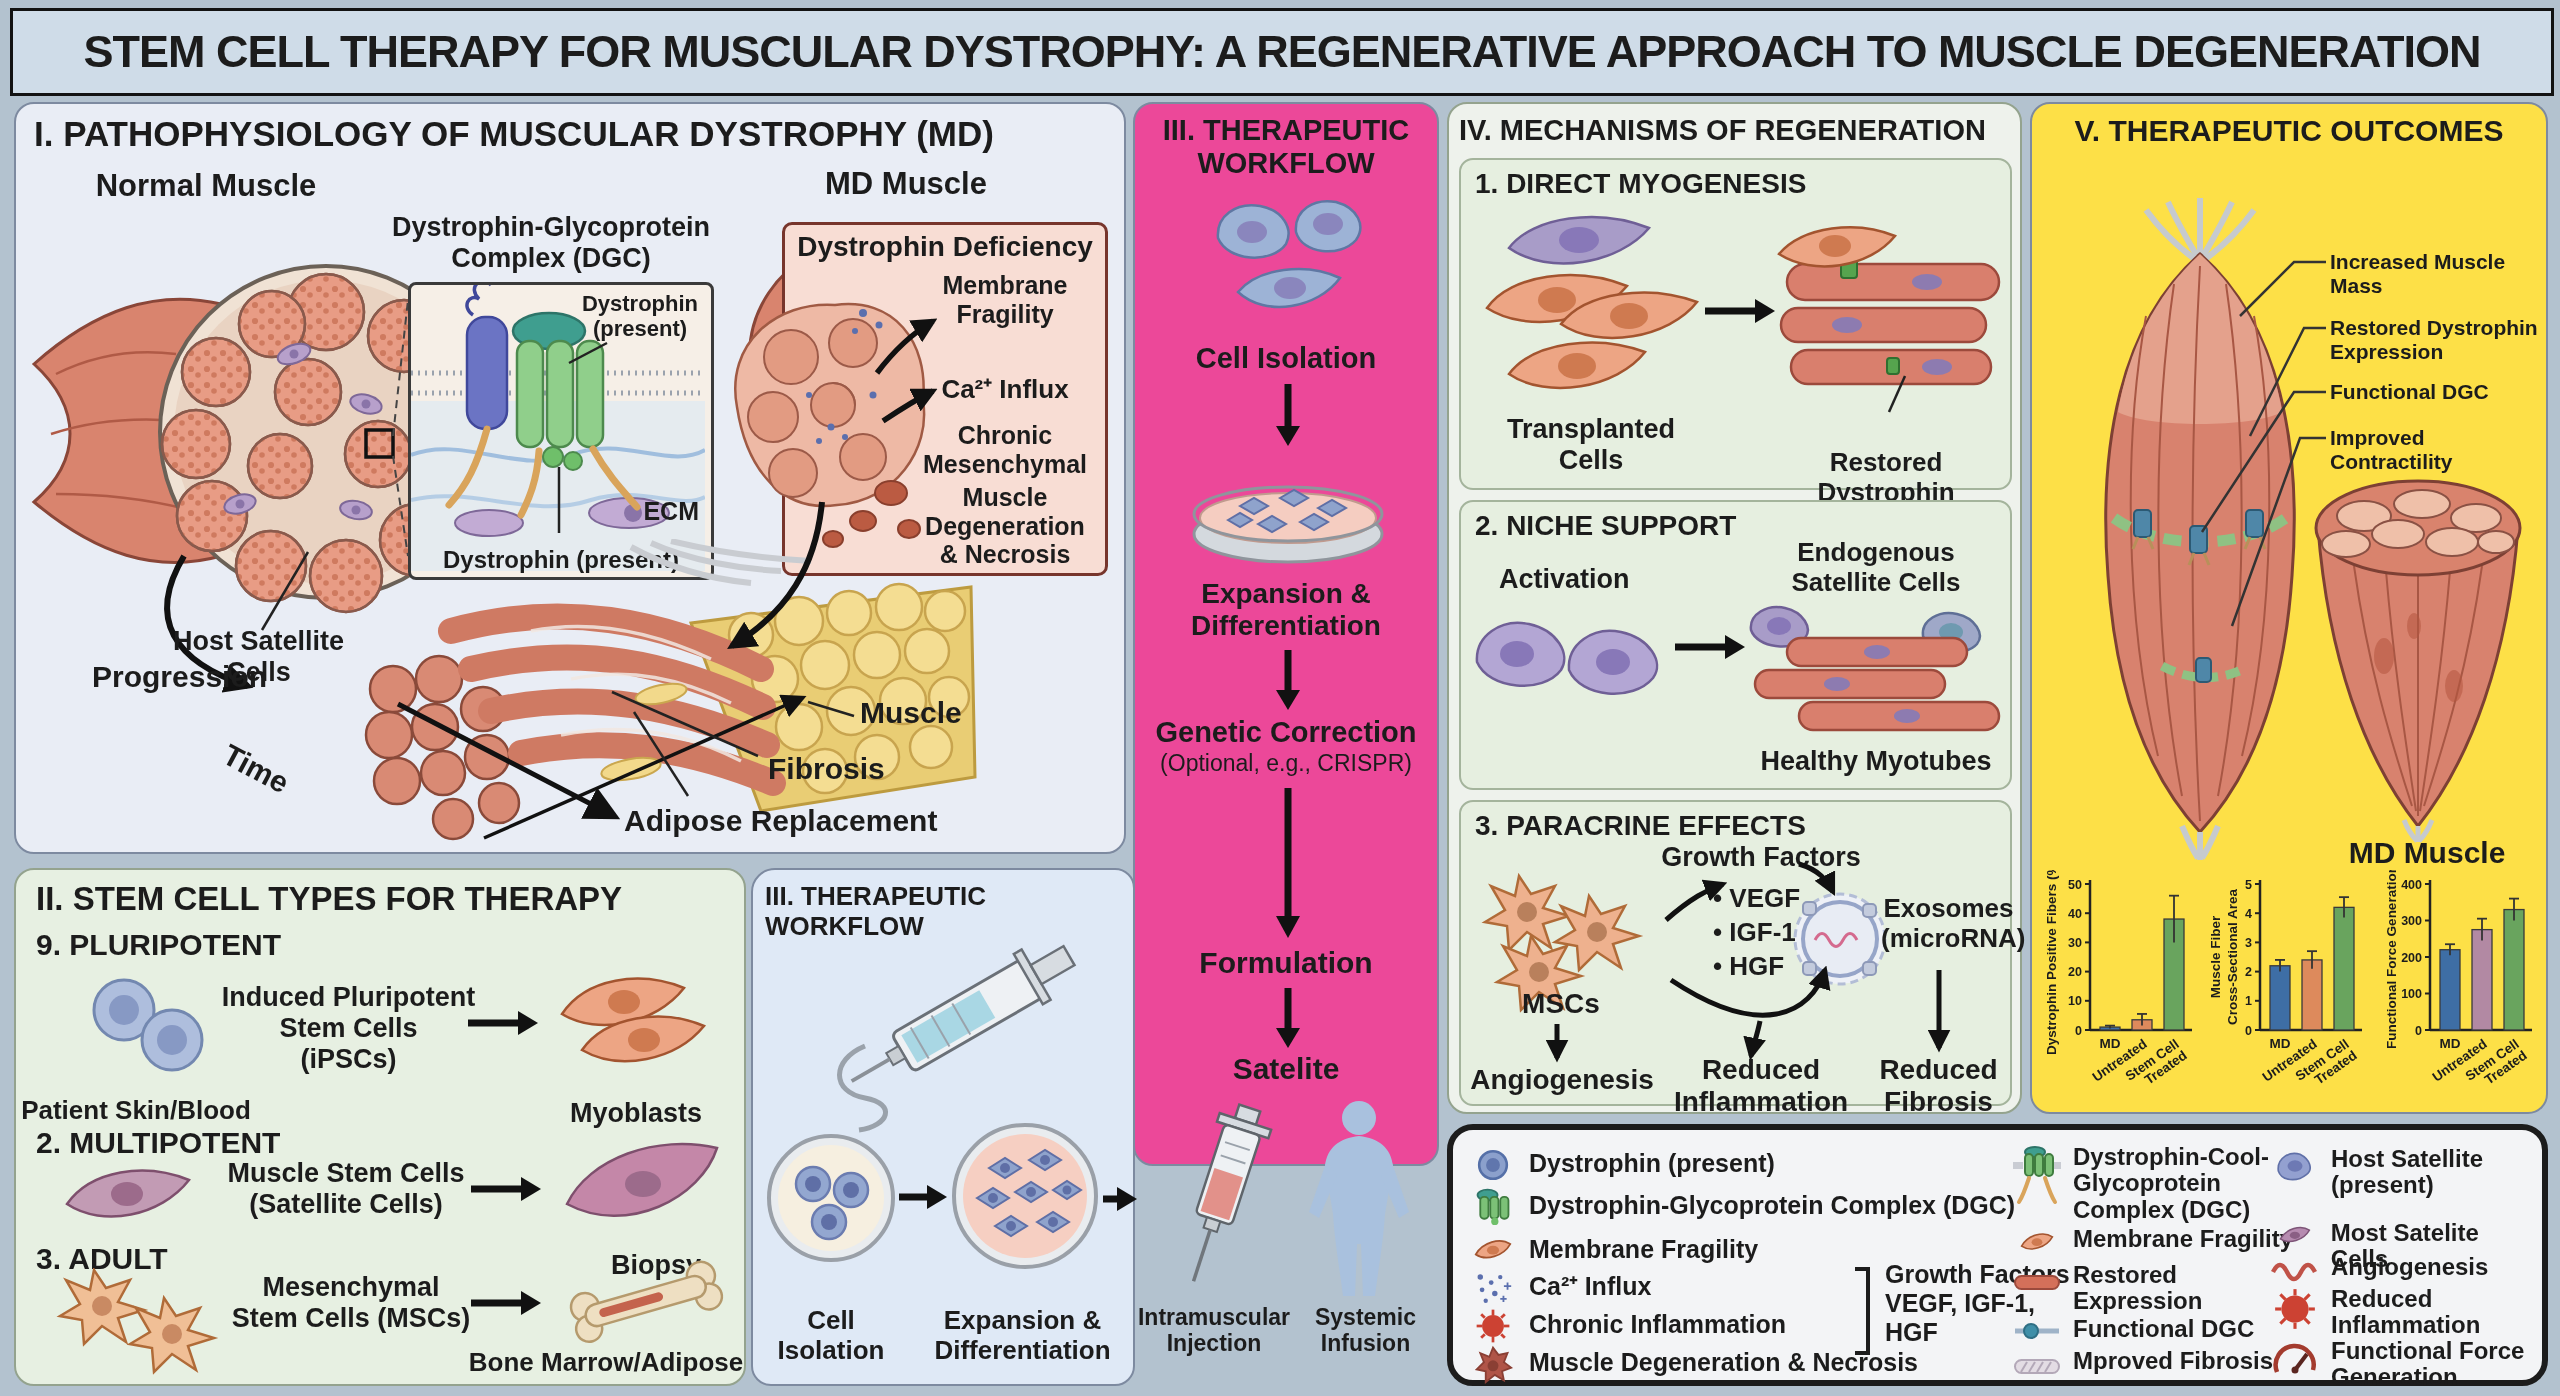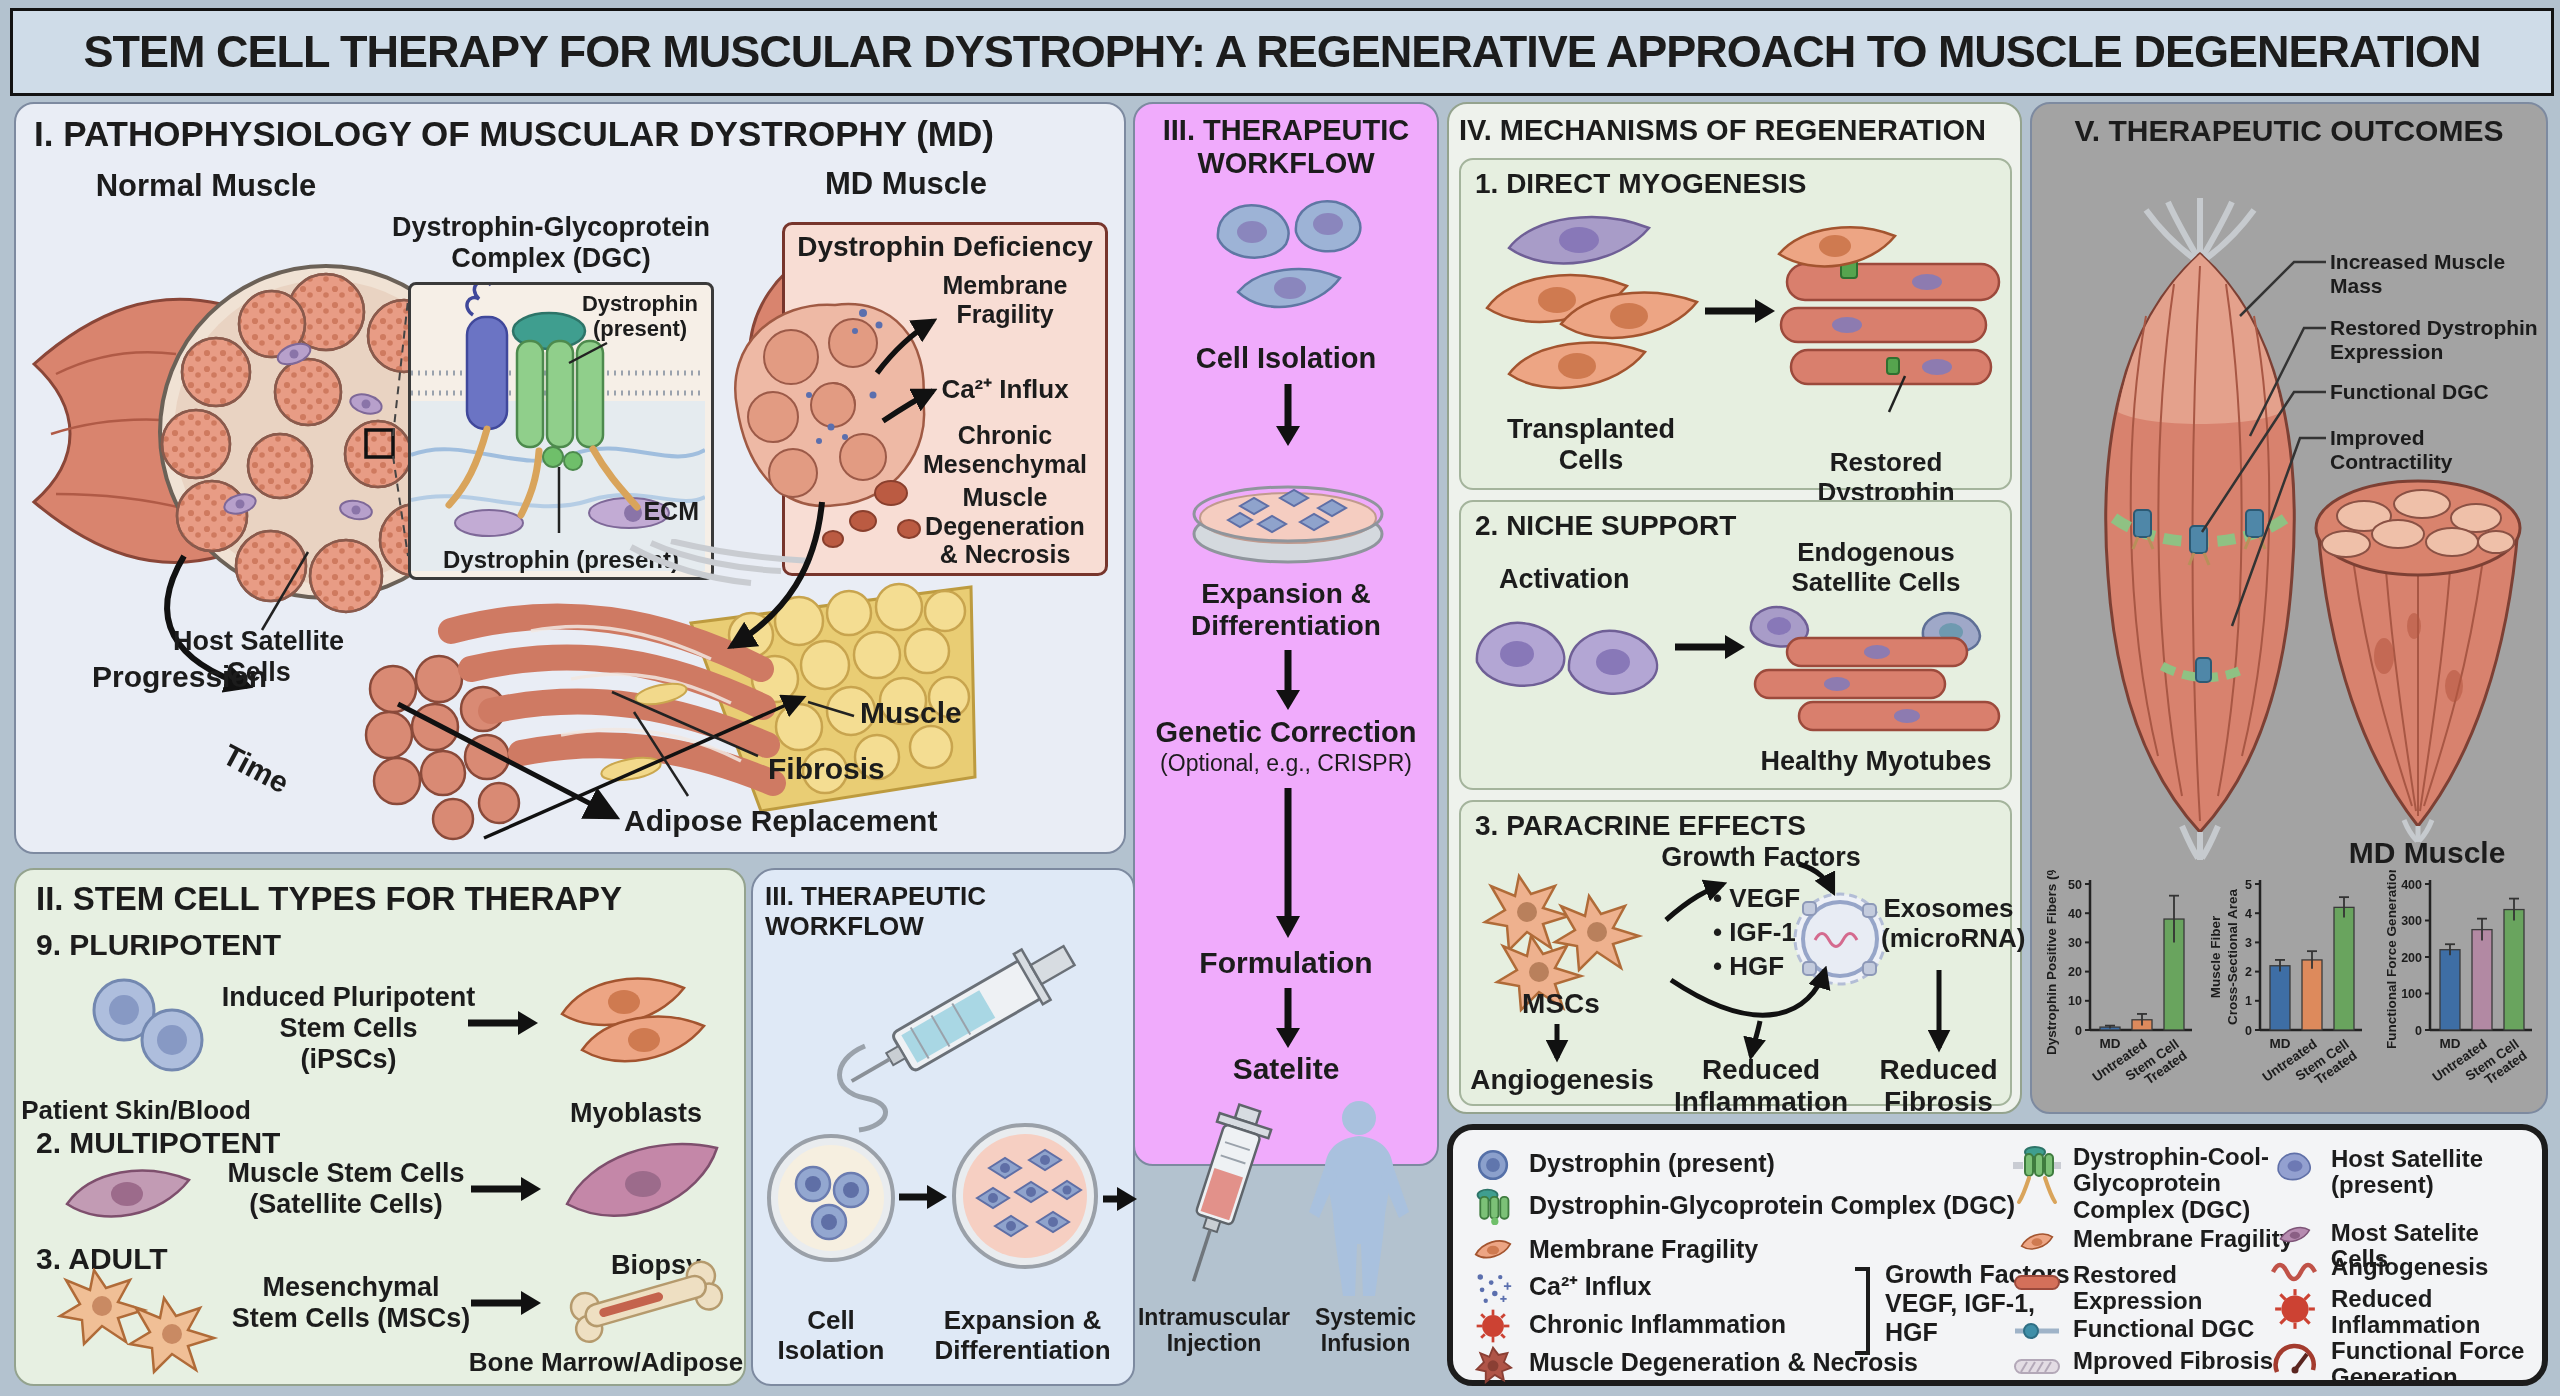--- a/index.html
+++ b/index.html
@@ -319,21 +319,21 @@
         <circle cx="30" cy="60" r="13" fill="#eedfc2" stroke="#b59a6d" stroke-width="2.5"></circle>
         <circle cx="152" cy="40" r="14" fill="#eedfc2" stroke="#b59a6d" stroke-width="2.5"></circle>
         <circle cx="154" cy="62" r="13" fill="#eedfc2" stroke="#b59a6d" stroke-width="2.5"></circle>
         <rect x="30" y="38" width="124" height="22" rx="11" fill="#eedfc2" stroke="#b59a6d" stroke-width="2.5"></rect>
         <rect x="44" y="44" width="66" height="9" rx="4.5" fill="#c4634d"></rect>
       </g>
     </svg>
     <div class="lbl ctr" style="left:450px;top:478px;width:280px;font-size:26px;">Bone Marrow/Adipose</div>
   </div>
 
-  <div class="panel" style="left:1133px;top:102px;width:306px;height:1064px;background:#f0abfc;border:2px solid #7d8aa0;">
+  <div class="panel" style="left:1133px;top:102px;width:306px;height:1064px;background:#ec4899;border:2px solid #7d8aa0;">
     <div class="lbl ctr" style="left:0;top:10px;width:100%;font-size:29px;">III. THERAPEUTIC
 WORKFLOW</div>
 
     <svg class="abs" style="left:75px;top:92px;" width="155" height="140" viewBox="0 0 155 140">
       <path d="M8,42 C6,20 26,6 50,10 C72,14 84,32 76,48 C62,68 18,66 8,42 Z" fill="#9db3d6" stroke="#5f77a3" stroke-width="2.5"></path>
       <ellipse cx="42" cy="36" rx="15" ry="11" fill="#8a86bd"></ellipse>
       <path d="M86,36 C84,14 104,2 126,6 C148,12 156,30 146,44 C130,62 92,58 86,36 Z" fill="#9db3d6" stroke="#5f77a3" stroke-width="2.5"></path>
       <ellipse cx="118" cy="28" rx="15" ry="11" fill="#8a86bd"></ellipse>
       <path d="M28,96 C48,72 96,66 130,82 C108,112 56,122 28,96 Z" fill="#9db3d6" stroke="#5f77a3" stroke-width="2.5"></path>
       <ellipse cx="80" cy="92" rx="16" ry="11" fill="#8a86bd"></ellipse>
@@ -580,21 +580,21 @@
         <line x1="478" y1="168" x2="478" y2="246" stroke="#111" stroke-width="5" marker-end="url(#mC)"></line>
       </svg>
       <div class="lbl ctr" style="left:6px;top:262px;width:190px;font-size:28px;">Angiogenesis</div>
       <div class="lbl ctr" style="left:200px;top:252px;width:200px;font-size:28px;">Reduced
 Inflammation</div>
       <div class="lbl ctr" style="left:400px;top:252px;width:155px;font-size:28px;">Reduced
 Fibrosis</div>
     </div>
   </div>
 
-  <div class="panel" style="left:2030px;top:102px;width:518px;height:1012px;background:#a3a3a3;border:2px solid #7d8aa0;">
+  <div class="panel" style="left:2030px;top:102px;width:518px;height:1012px;background:#fde047;border:2px solid #7d8aa0;">
     <div class="lbl ctr" style="left:0;top:10px;width:100%;font-size:30px;">V. THERAPEUTIC OUTCOMES</div>
 
     <svg class="abs" style="left:18px;top:92px;" width="300" height="665" viewBox="0 0 300 665">
       <g stroke="#c6cace" stroke-width="6" fill="none">
         <path d="M150,2 L150,65"></path>
           <path d="M118,6 C128,28 140,48 148,62"></path>
           <path d="M182,6 C172,28 160,48 152,62"></path>
         <path d="M96,14 C112,36 132,54 146,64"></path>
           <path d="M204,14 C188,36 168,54 154,64"></path>
       </g>

